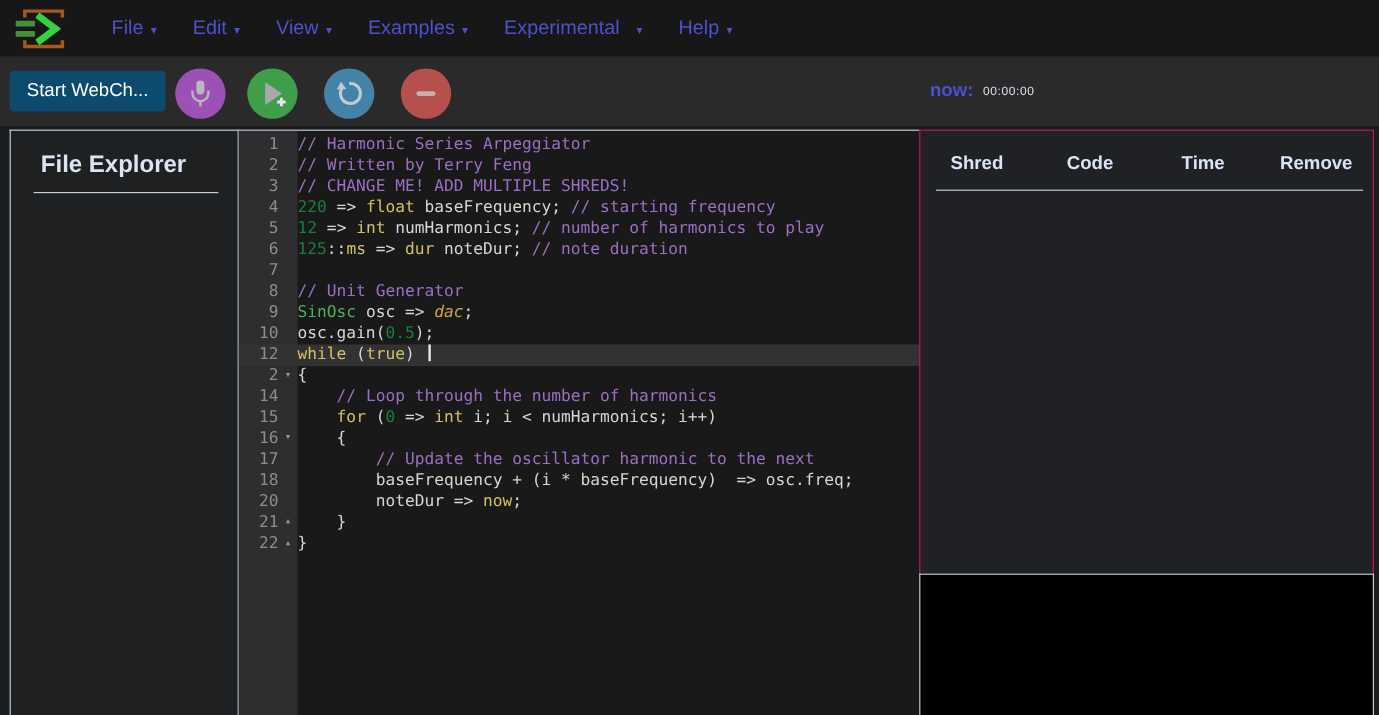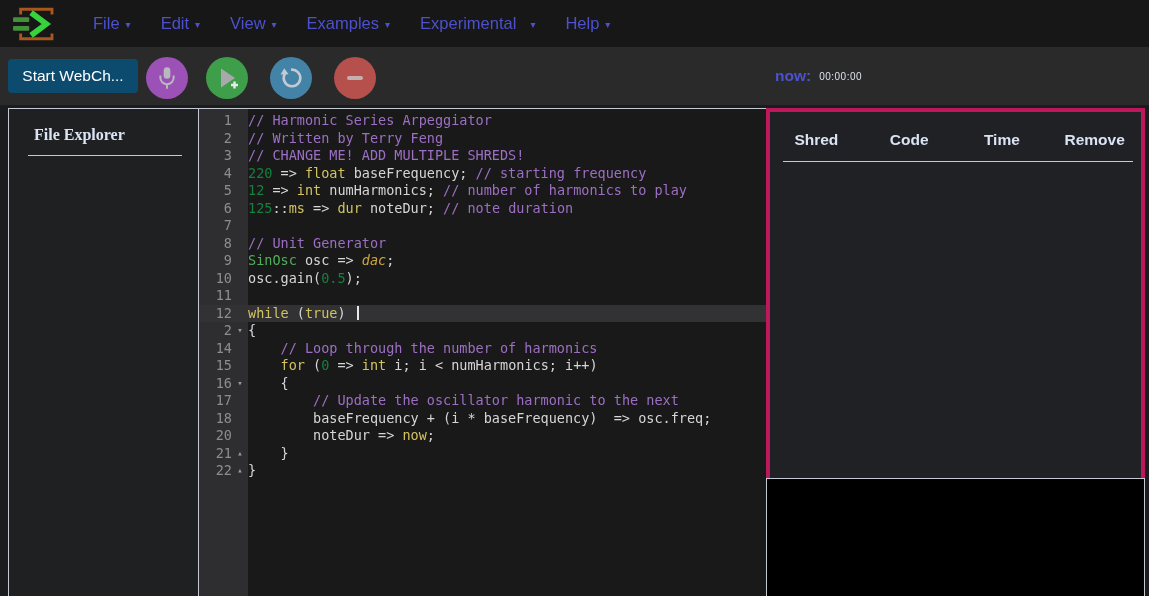--- a/index.html
+++ b/index.html
@@ -34,21 +34,21 @@
   .timer { position:absolute; left:775px; top:0; height:58px; display:flex;
            align-items:center; }
   .now-label { color:#4c51ce; font-weight:bold; font-size:15.5px; }
   .now-value { color:#dce2ee; font-size:10px; margin-left:8px; letter-spacing:0.5px; }
 
   
   .main { position:absolute; left:0; top:105px; width:1149px; height:491px; }
 
   .file-explorer { position:absolute; left:8px; top:3px; width:191px; height:488px;
                    background:#1f2022; border:1px solid #c4c9d4; border-bottom:none; }
-  .file-explorer h3 { margin:17px 0 0 25px; font-size:16px; color:#dbe4f4;font-family:Liberation Serif, serif; }
+  .file-explorer h3 { margin:17px 0 0 25px; font-size:20px; color:#dbe4f4; }
   .file-explorer hr { border:none; border-top:1.5px solid #c4c9d4; margin:11px 16px 0 19px; }
 
   .editor { position:absolute; left:199px; top:3px; width:567px; height:488px;
             background:#191919; border-top:1px solid #c4c9d4; overflow:hidden; cursor:text; }
   .gutter-bg { position:absolute; left:0; top:0; bottom:0; width:49px; background:#2e2e30; }
   .lines { position:relative; padding-top:3px; font-family:"DejaVu Sans Mono", monospace;
            font-size:13.5px; }
   .row { display:flex; height:17.5px; line-height:17.5px; white-space:pre; }
   .row.active { background:#323234; }
   .ln { display:inline-block; width:33px; text-align:right; color:#8d8d8d; flex:none; }
@@ -59,21 +59,21 @@
   .com { color:#9d6fc4; }
   .num { color:#15803d; }
   .kw  { color:#d3c35f; }
   .typ { color:#4fb05b; }
   .dac { color:#cfa640; font-style:italic; }
   .cursor { display:inline-block; width:2px; height:14px; background:#e8e8e8;
             vertical-align:-2px; margin-left:3px; }
 
   .right-col { position:absolute; left:766px; top:3px; width:379px; height:488px; }
   .shred-panel { position:absolute; left:0; top:0; width:379px; height:444px;
-                 background:#1f2124; border:4px solid #be185d; }
+                 background:#1f2124; border:1px solid #be185d; }
   .headers { display:flex; padding-top:19px; }
   .th { flex:1; text-align:center; color:#dbe4f4; font-size:15.5px; font-weight:bold; }
   .shred-panel hr { border:none; border-top:1.5px solid #c4c9d4; margin:12px 8px 0 13px; }
   .visualizer { position:absolute; left:0; top:370px; width:379px; height:118px;
                 background:#000; border:1px solid #c4c9d4; border-bottom:none; }
   svg { display:block; }
 </style>
 </head>
 <body>
 
@@ -165,21 +165,20 @@
         <div class="row"><span class="ln">1</span><span class="fold"></span><span class="txt"><span class="com">// Harmonic Series Arpeggiator</span></span></div>
         <div class="row"><span class="ln">2</span><span class="fold"></span><span class="txt"><span class="com">// Written by Terry Feng</span></span></div>
         <div class="row"><span class="ln">3</span><span class="fold"></span><span class="txt"><span class="com">// CHANGE ME! ADD MULTIPLE SHREDS!</span></span></div>
         <div class="row"><span class="ln">4</span><span class="fold"></span><span class="txt"><span class="num">220</span><span class="pln"> =&gt; </span><span class="kw">float</span><span class="pln"> baseFrequency; </span><span class="com">// starting frequency</span></span></div>
         <div class="row"><span class="ln">5</span><span class="fold"></span><span class="txt"><span class="num">12</span><span class="pln"> =&gt; </span><span class="kw">int</span><span class="pln"> numHarmonics; </span><span class="com">// number of harmonics to play</span></span></div>
         <div class="row"><span class="ln">6</span><span class="fold"></span><span class="txt"><span class="num">125</span><span class="pln">::</span><span class="kw">ms</span><span class="pln"> =&gt; </span><span class="kw">dur</span><span class="pln"> noteDur; </span><span class="com">// note duration</span></span></div>
         <div class="row"><span class="ln">7</span><span class="fold"></span><span class="txt"></span></div>
         <div class="row"><span class="ln">8</span><span class="fold"></span><span class="txt"><span class="com">// Unit Generator</span></span></div>
         <div class="row"><span class="ln">9</span><span class="fold"></span><span class="txt"><span class="typ">SinOsc</span><span class="pln"> osc =&gt; </span><span class="dac">dac</span><span class="pln">;</span></span></div>
         <div class="row"><span class="ln">10</span><span class="fold"></span><span class="txt"><span class="pln">osc.gain(</span><span class="num">0.5</span><span class="pln">);</span></span></div>
-        <div class="row"><span class="ln">11</span><span class="fold"></span><span class="txt"></span></div>
         <div class="row active"><span class="ln">12</span><span class="fold"></span><span class="txt"><span class="kw">while</span><span class="pln"> (</span><span class="kw">true</span><span class="pln">) </span><span class="cursor"></span></span></div>
         <div class="row"><span class="ln">2</span><span class="fold">▾</span><span class="txt"><span class="pln">{</span></span></div>
         <div class="row"><span class="ln">14</span><span class="fold"></span><span class="txt"><span class="pln">    </span><span class="com">// Loop through the number of harmonics</span></span></div>
         <div class="row"><span class="ln">15</span><span class="fold"></span><span class="txt"><span class="pln">    </span><span class="kw">for</span><span class="pln"> (</span><span class="num">0</span><span class="pln"> =&gt; </span><span class="kw">int</span><span class="pln"> i; i &lt; numHarmonics; i++)</span></span></div>
         <div class="row"><span class="ln">16</span><span class="fold">▾</span><span class="txt"><span class="pln">    {</span></span></div>
         <div class="row"><span class="ln">17</span><span class="fold"></span><span class="txt"><span class="pln">        </span><span class="com">// Update the oscillator harmonic to the next</span></span></div>
         <div class="row"><span class="ln">18</span><span class="fold"></span><span class="txt"><span class="pln">        baseFrequency + (i * baseFrequency)  =&gt; osc.freq;</span></span></div>
         <div class="row"><span class="ln">20</span><span class="fold"></span><span class="txt"><span class="pln">        noteDur =&gt; </span><span class="kw">now</span><span class="pln">;</span></span></div>
         <div class="row"><span class="ln">21</span><span class="fold">▴</span><span class="txt"><span class="pln">    }</span></span></div>
         <div class="row"><span class="ln">22</span><span class="fold">▴</span><span class="txt"><span class="pln">}</span></span></div>

